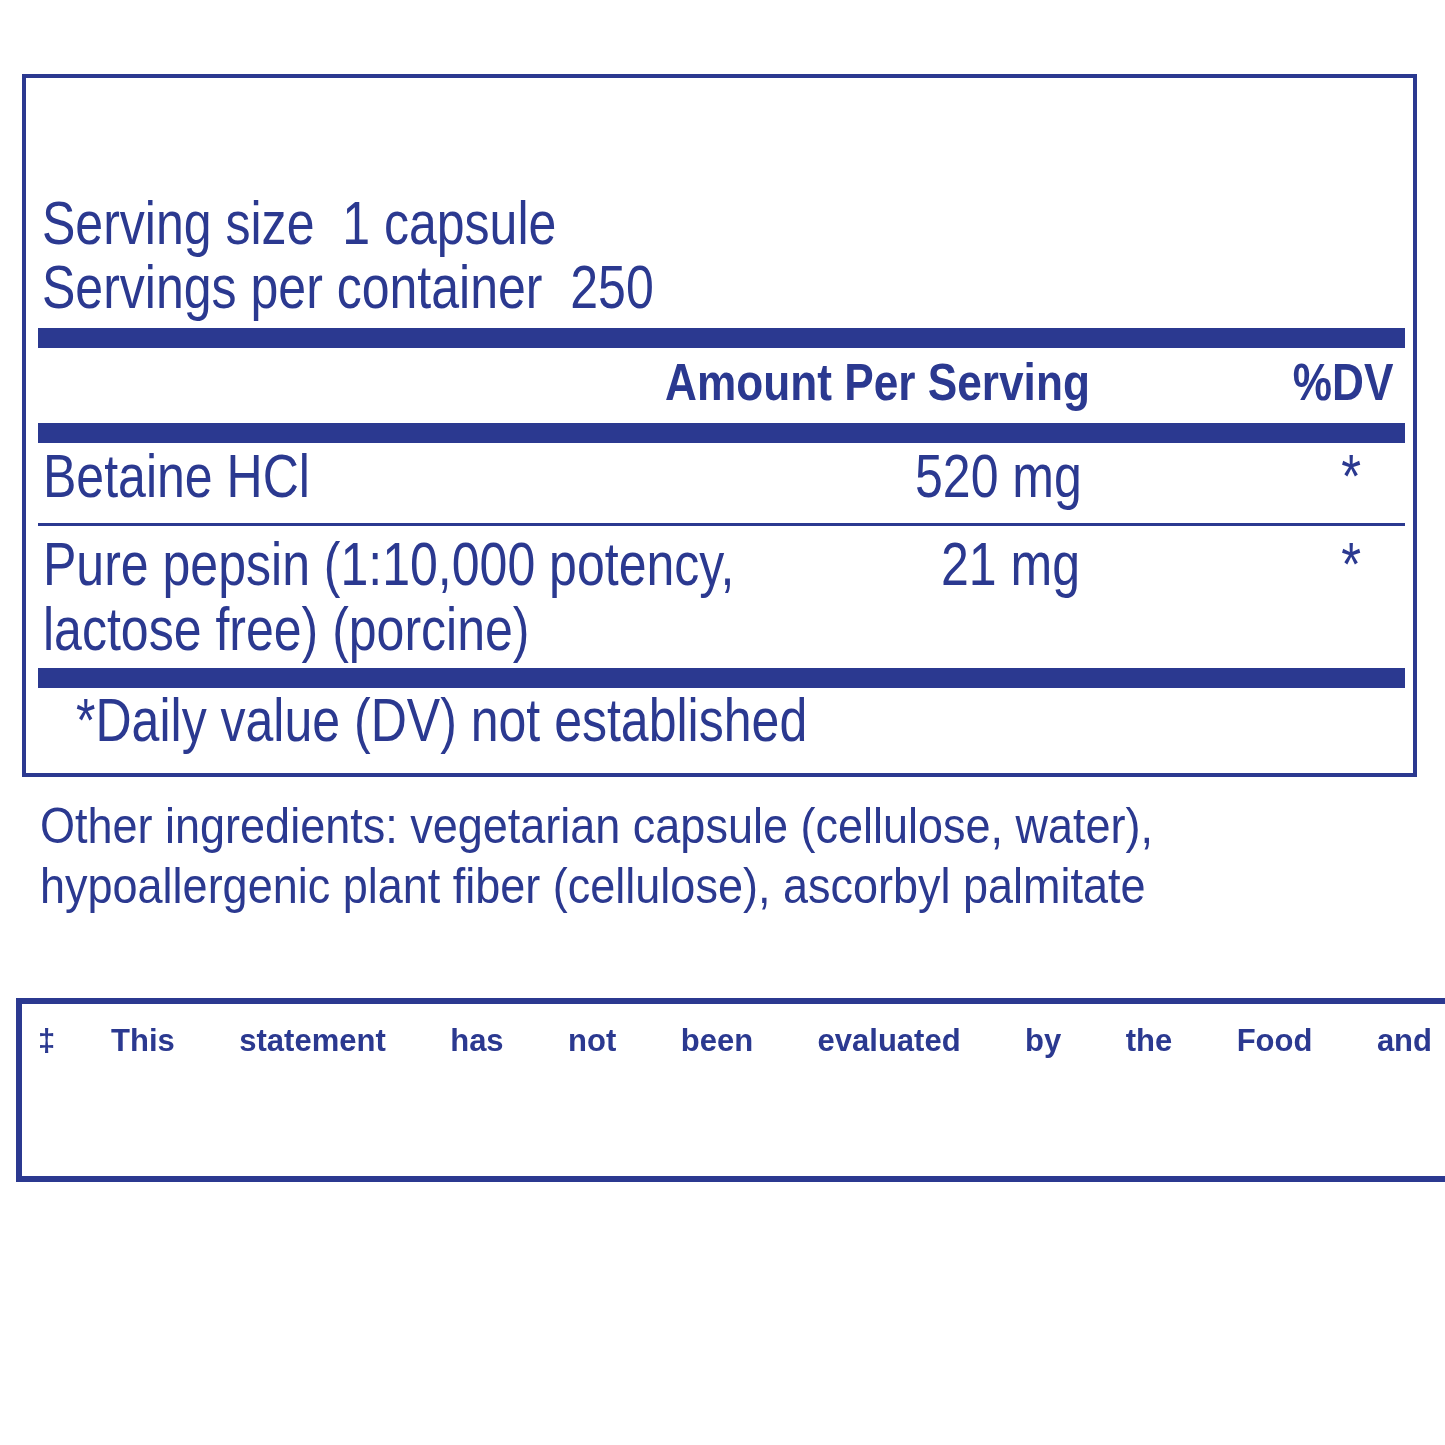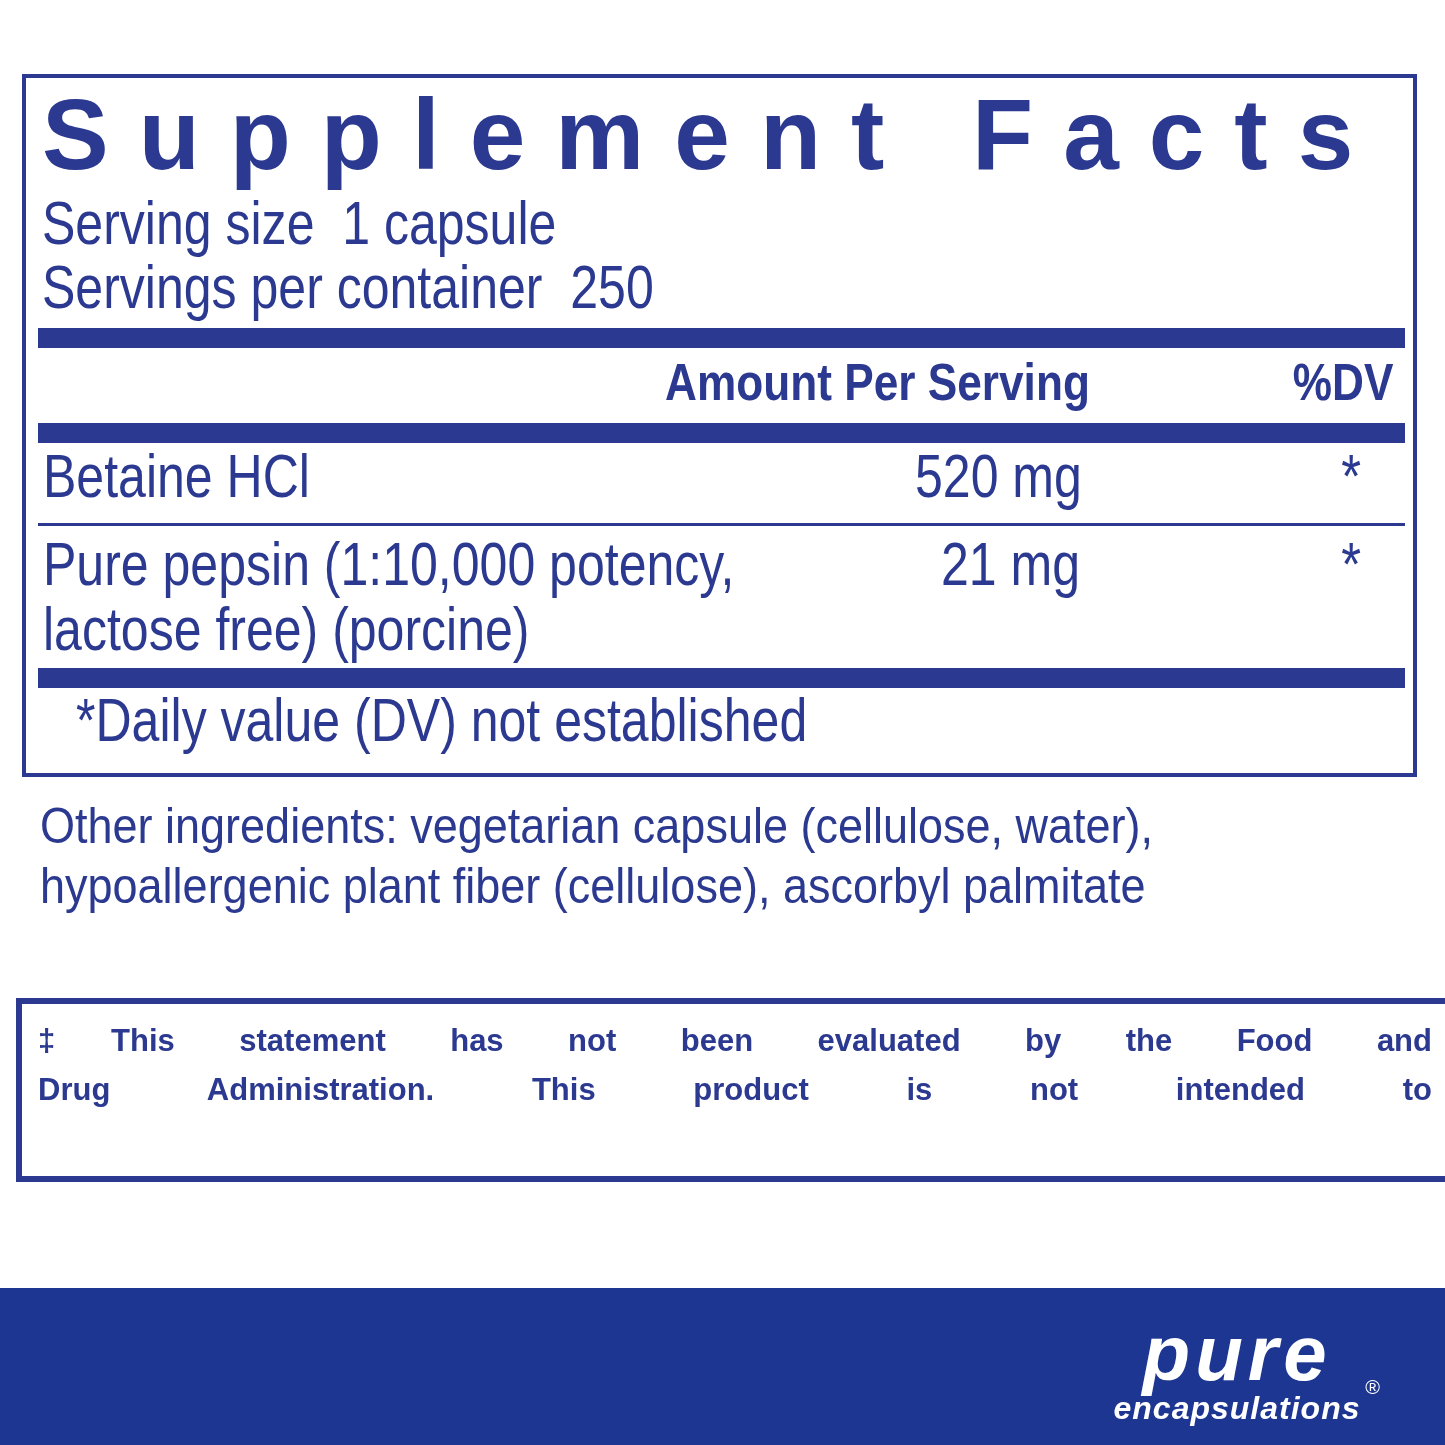--- a/index.html
+++ b/index.html
@@ -116,21 +116,20 @@
     position:absolute;right:-18px;top:-16px;
     font-size:20px;font-weight:normal;font-style:normal;
   }
 </style>
 </head>
 <body>
 
 <div id="page">
 
   <div class="facts-panel">
-    <div class="panel-title">Supplement Facts</div>
 
     <div class="light-line serving-size-line">Serving size  1 capsule</div>
     <div class="light-line servings-line">Servings per container  250</div>
 
     <div class="bar bar-header-top"></div>
 
     <div class="col-amount">Amount Per Serving</div>
     <div class="col-dv">%DV</div>
 
     <div class="bar bar-header-bottom"></div>
@@ -148,26 +147,16 @@
 
     <div class="bar bar-footnote"></div>
 
     <div class="footnote">*Daily value (DV) not established</div>
   </div>
 
   <div class="other-ingredients">Other ingredients: vegetarian capsule (cellulose, water), hypoallergenic plant fiber (cellulose), ascorbyl palmitate</div>
 
   <div class="disclaimer-box">
     <div class="disclaimer-line just">‡This statement has not been evaluated by the Food and</div>
-    <div class="disclaimer-line just">Drug Administration. This product is not intended to</div>
   </div>
 
-  <div class="brand-band">
-    <div class="brand-logo">
-      <span class="brand-name">pure</span>
-      <span class="brand-sub-wrap">
-        <span class="brand-subname">encapsulations</span>
-        <span class="registered-mark">®</span>
-      </span>
-    </div>
-  </div>
 
 </div>
 
 </body></html>

